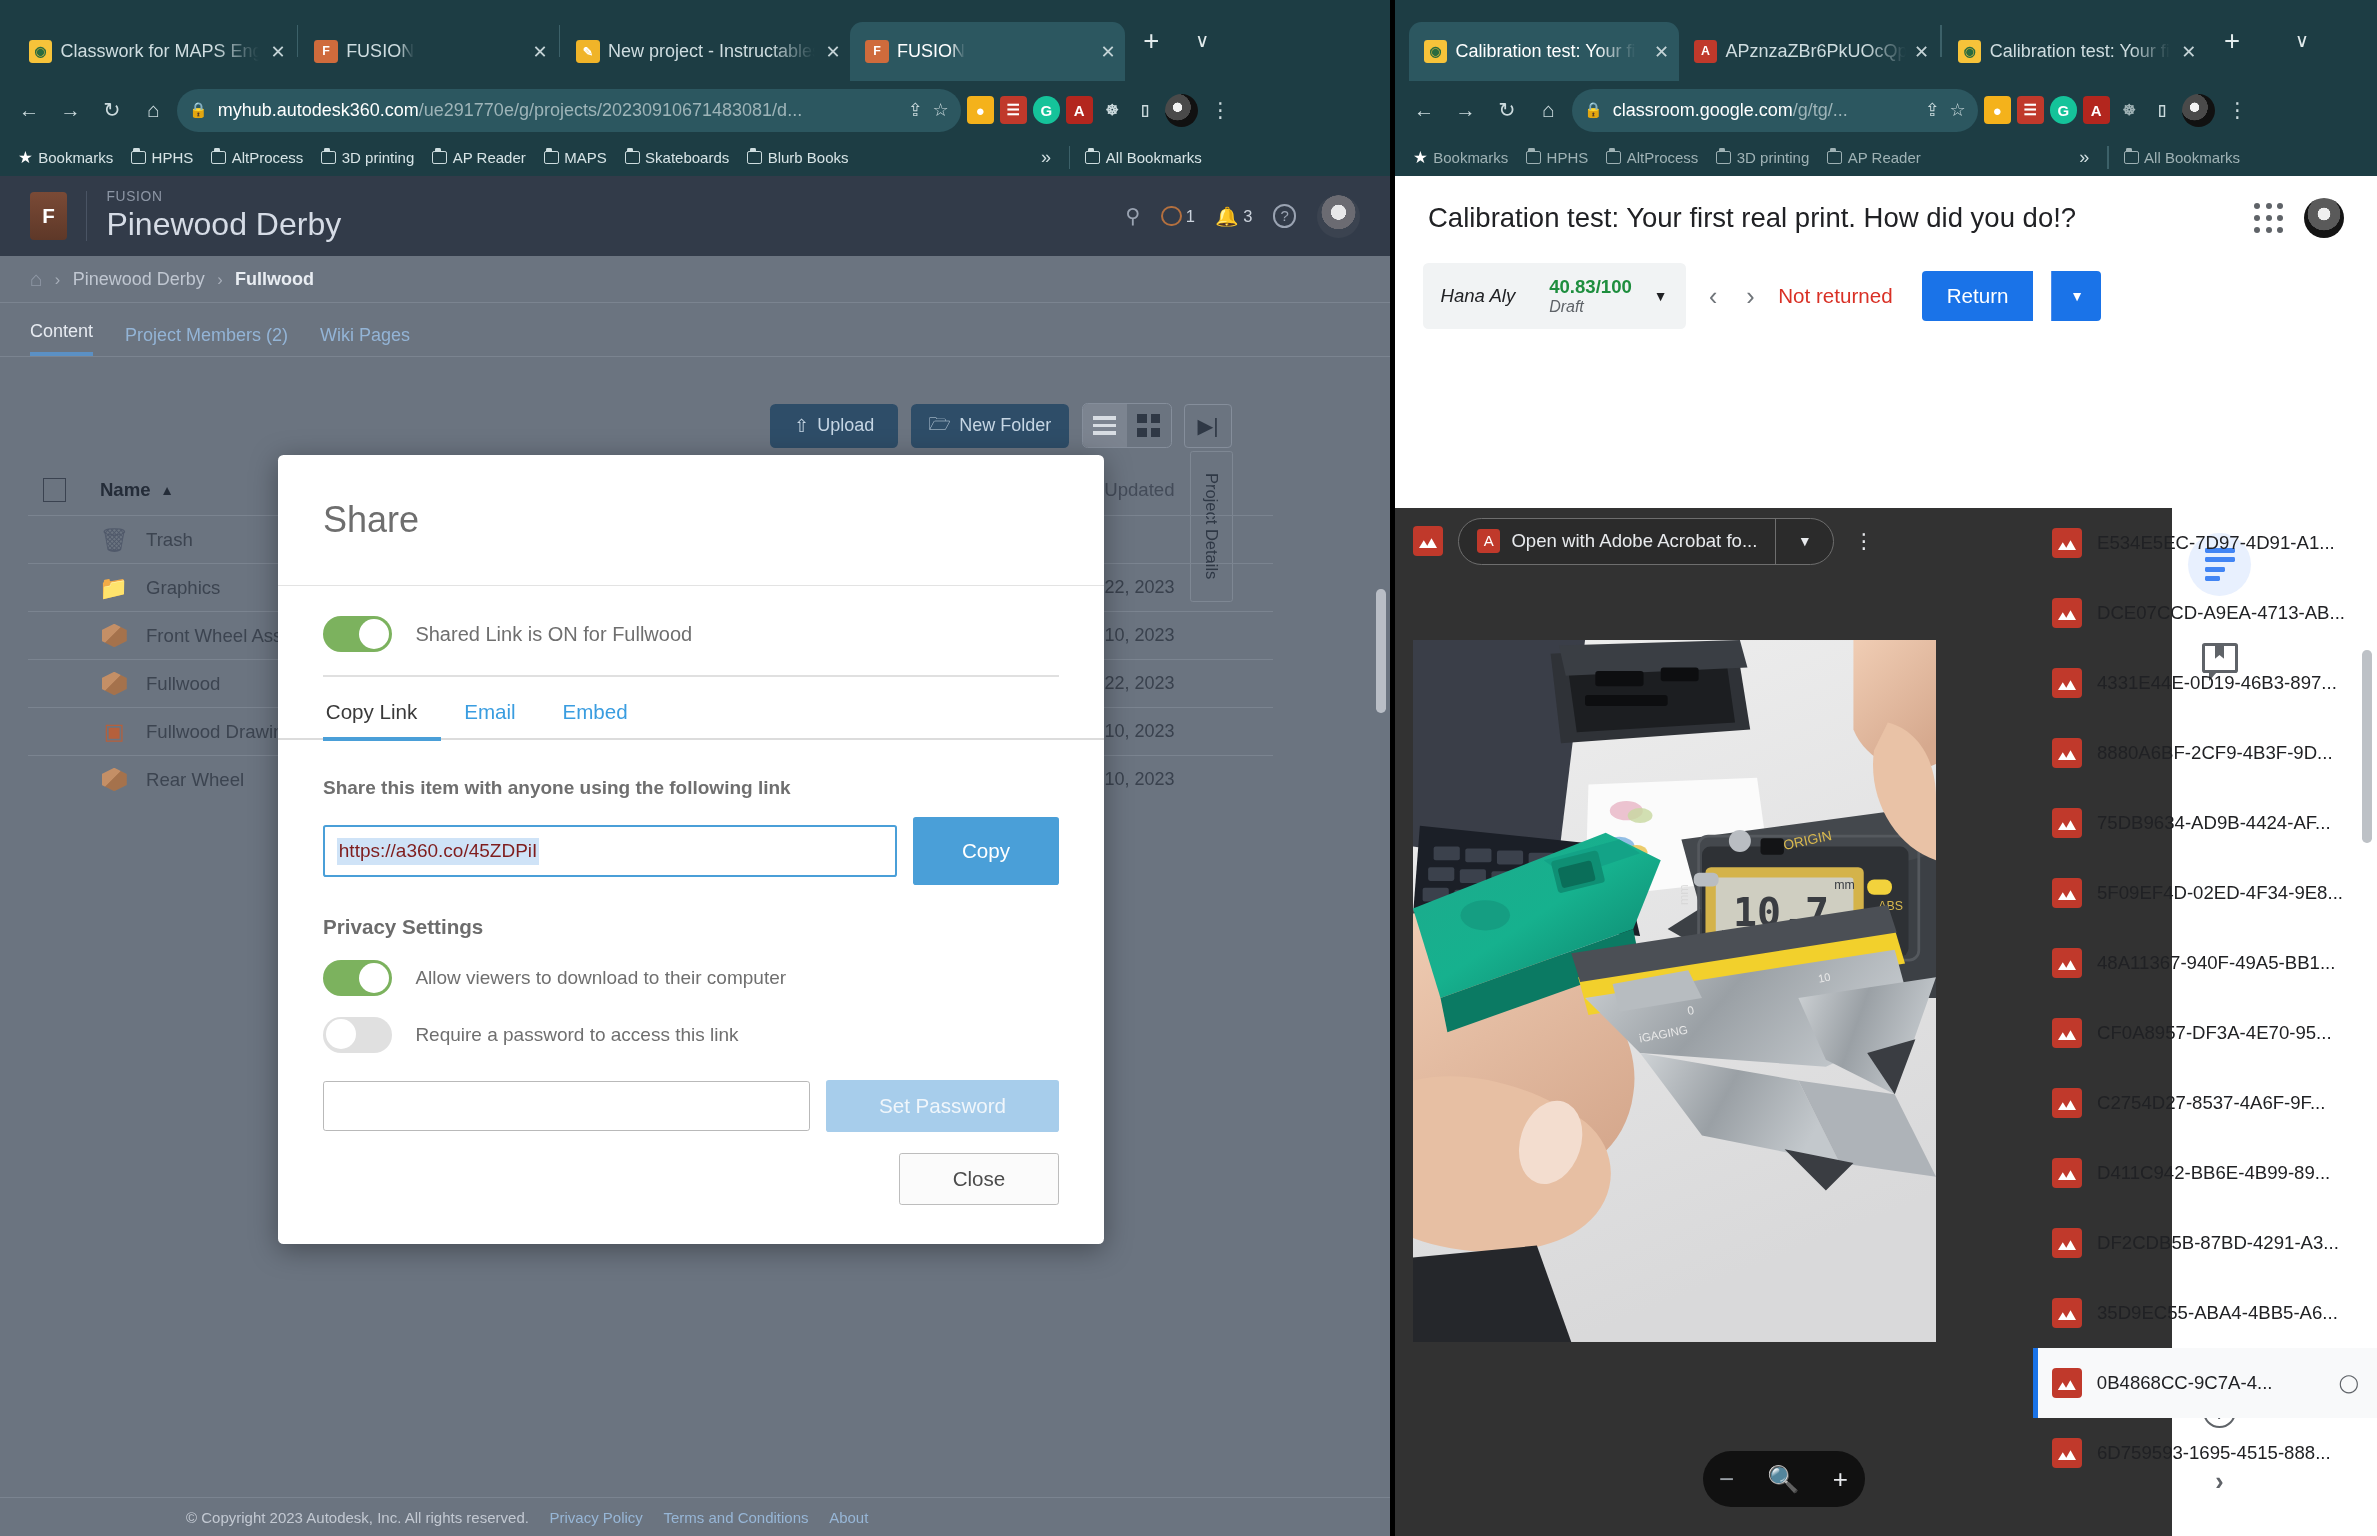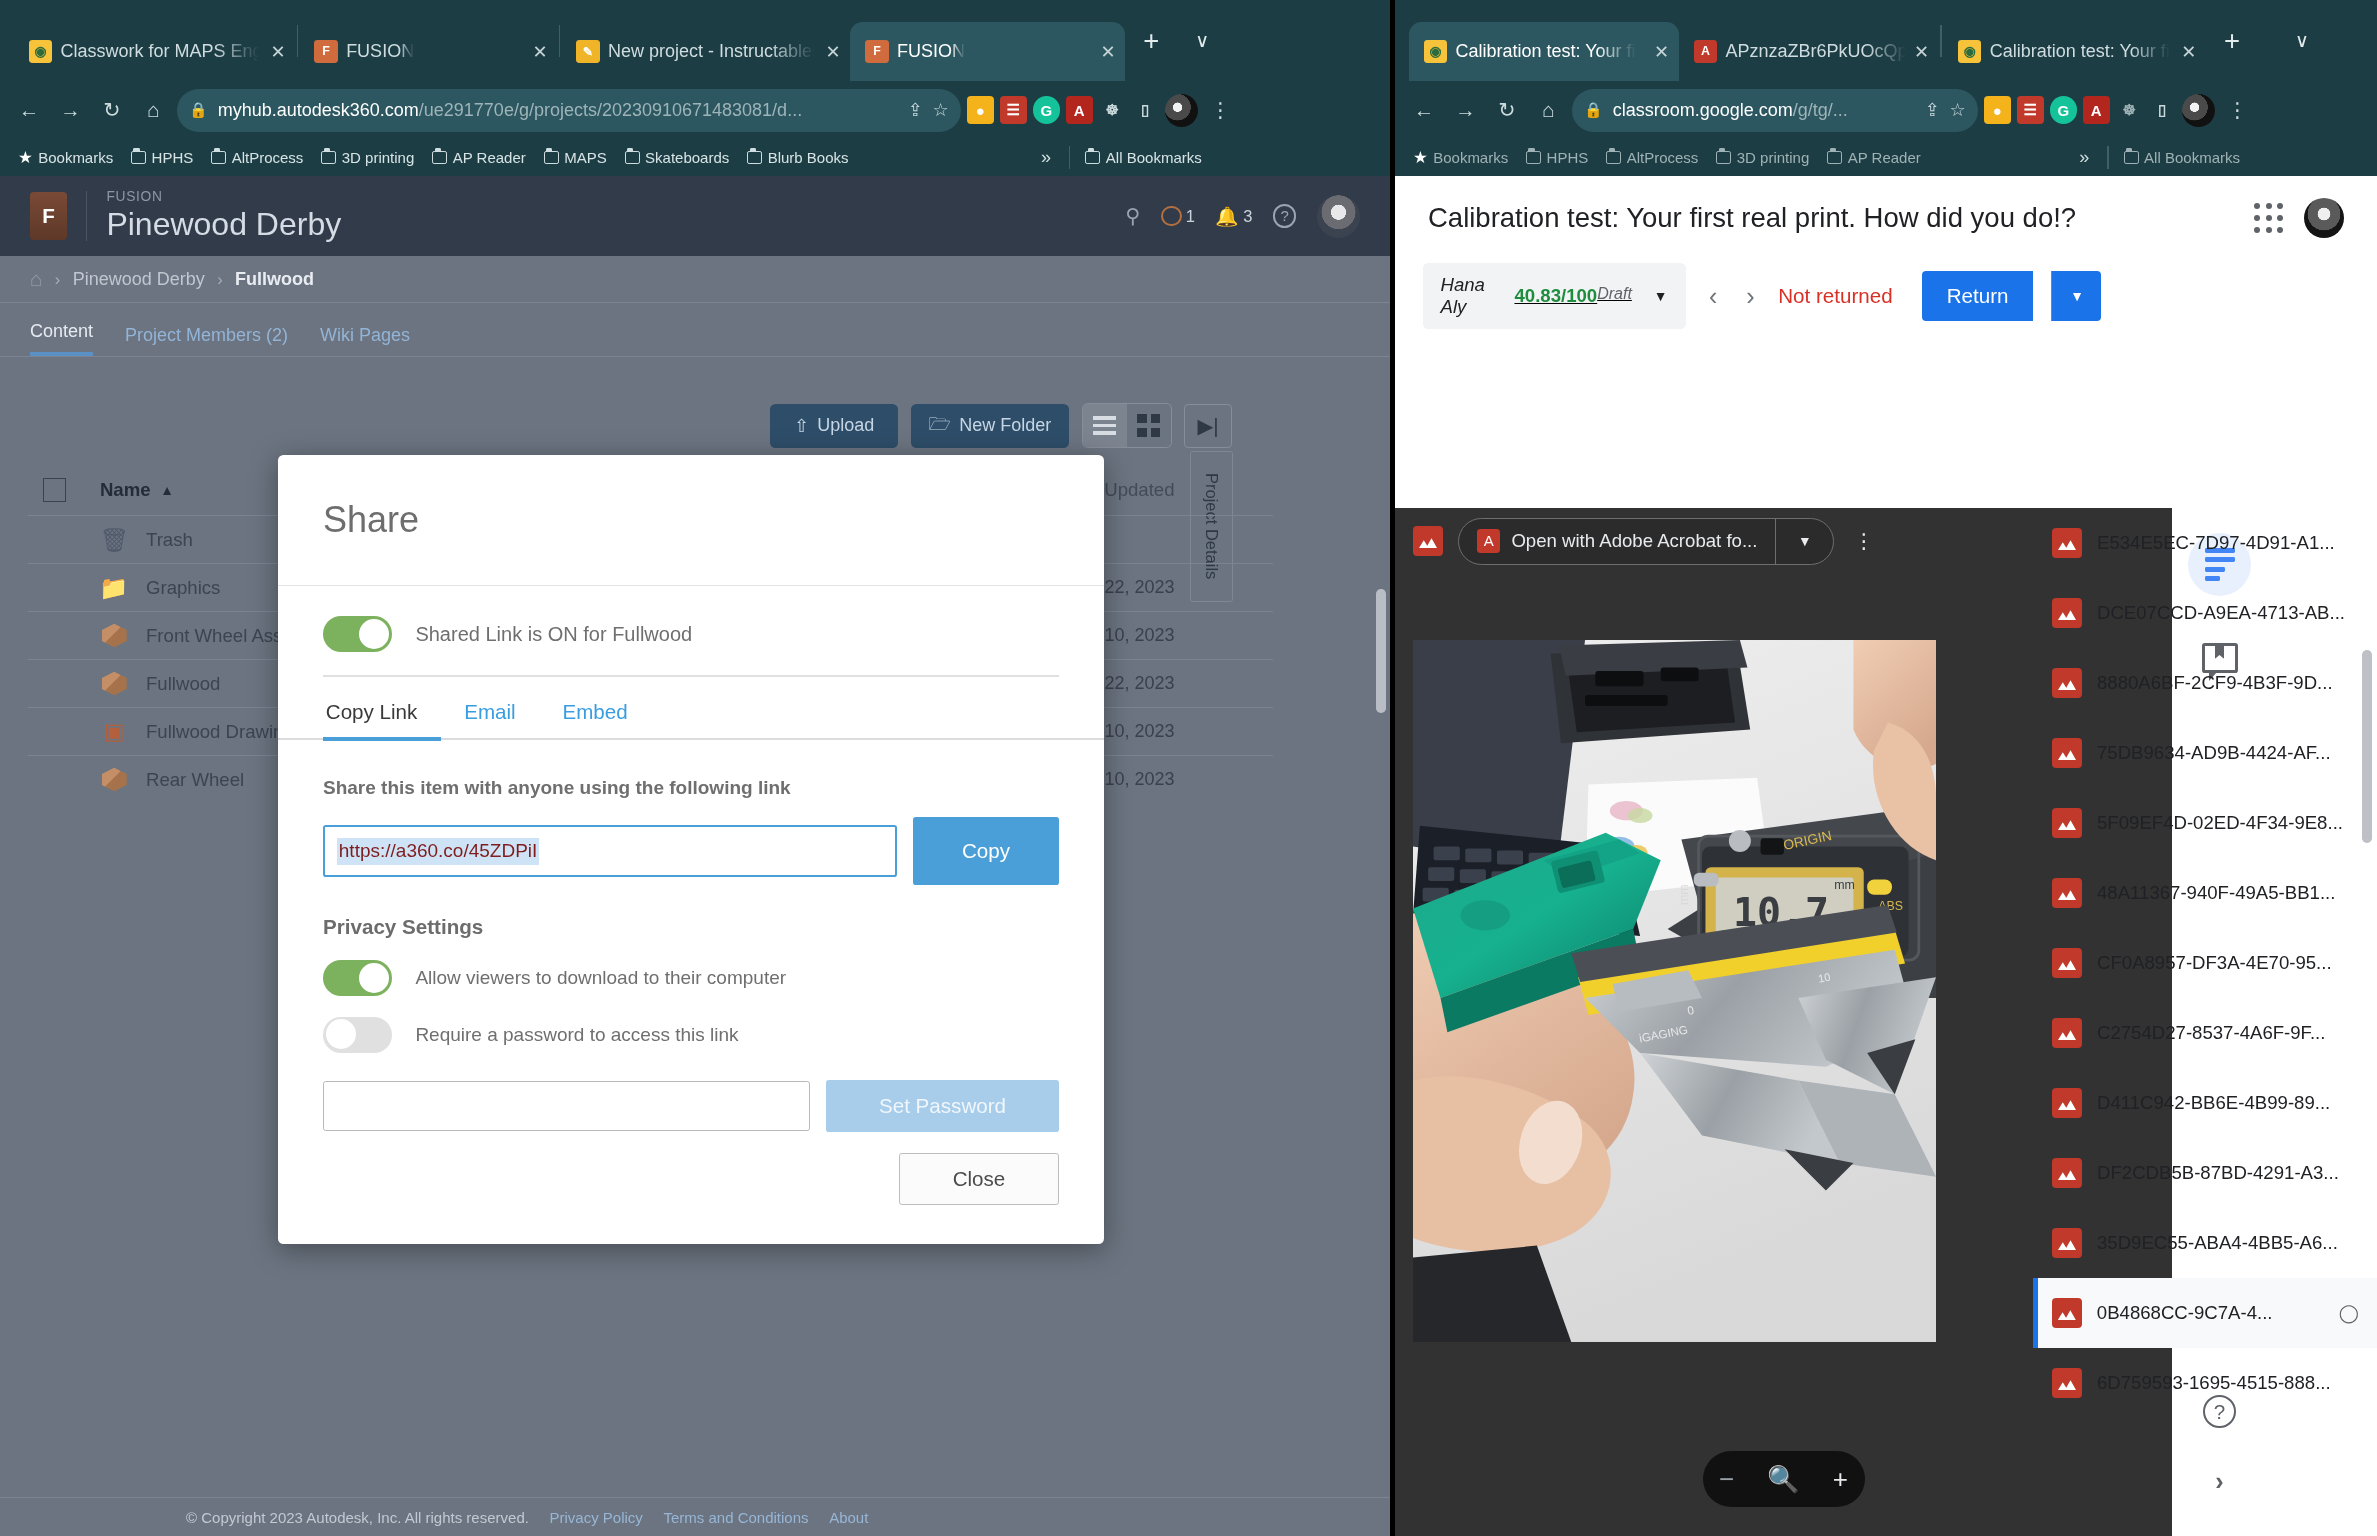--- a/index.html
+++ b/index.html
@@ -166,21 +166,21 @@
   .gc-title { font-size:27.5px; color:#202124; font-weight:400; }
   .gc-head-right { margin-left:auto; display:flex; align-items:center; gap:20.6px; }
   .apps-grid { display:grid; grid-template-columns:repeat(3,6.2px); grid-template-rows:repeat(3,6.2px); gap:5.5px; }
   .apps-grid span { background:#5f6368; border-radius:50%; width:6.2px; height:6.2px; }
   .gc-avatar { width:40px; height:40px; border-radius:50%;
                background-image: radial-gradient(circle at 50% 40%, #efefef 0 20%, #5a5a5a 21% 52%, #141414 53% 100%); }
   .gc-gradebar { height:72px; display:flex; align-items:center; padding:0 27.5px; gap:18px; }
   .student-chip { width:263px; height:66px; background:#f1f3f4; border-radius:5.5px; display:flex; align-items:center;
                   padding:0 18px; gap:12.4px; }
   .student-name { font-size:18.6px; color:#202124;font-style:italic; }
-  .grade-col { margin-left:auto; text-align:right; display:flex; flex-direction:row;text-decoration:underline; }
+  .grade-col { margin-left:auto; text-align:left; display:flex; flex-direction:column; }
   .grade-val { font-size:18.6px; color:#1e8e3e; font-weight:bold; }
   .grade-draft { font-size:16px; color:#5f6368; font-style:italic; }
   .chip-chev { font-size:13.8px; color:#202124; margin-left:9.6px; }
   .nav-arrow { font-size:25px; color:#70757a; padding:0 5.5px; }
   .not-returned { font-size:20.6px; color:#d93025; }
   .return-btn { height:50px; background:#1a73e8; color:#fff; font-size:20.6px; border-radius:4.1px 0 0 4.1px;
                 display:flex; align-items:center; padding:0 25px; margin-left:11px; }
   .return-split { height:50px; width:50px; background:#1a73e8; color:#fff; border-radius:0 4.1px 4.1px 0;
                   display:flex; align-items:center; justify-content:center; font-size:13.8px; border-left:1.4px solid #4a8cec; }
 
@@ -793,20 +793,26 @@
           <div class="gfile">
               <span class="gico">
                 <span class="img-ico-glyph"></span>
               </span>
               <span class="gname">DCE07CCD-A9EA-4713-AB...</span>
             </div>
           <div class="gfile">
               <span class="gico">
                 <span class="img-ico-glyph"></span>
               </span>
+              <span class="gname">4331E44E-0D19-46B3-897...</span>
+            </div>
+          <div class="gfile">
+              <span class="gico">
+                <span class="img-ico-glyph"></span>
+              </span>
               <span class="gname">8880A6BF-2CF9-4B3F-9D...</span>
             </div>
           <div class="gfile">
               <span class="gico">
                 <span class="img-ico-glyph"></span>
               </span>
               <span class="gname">75DB9634-AD9B-4424-AF...</span>
             </div>
           <div class="gfile">
               <span class="gico">

